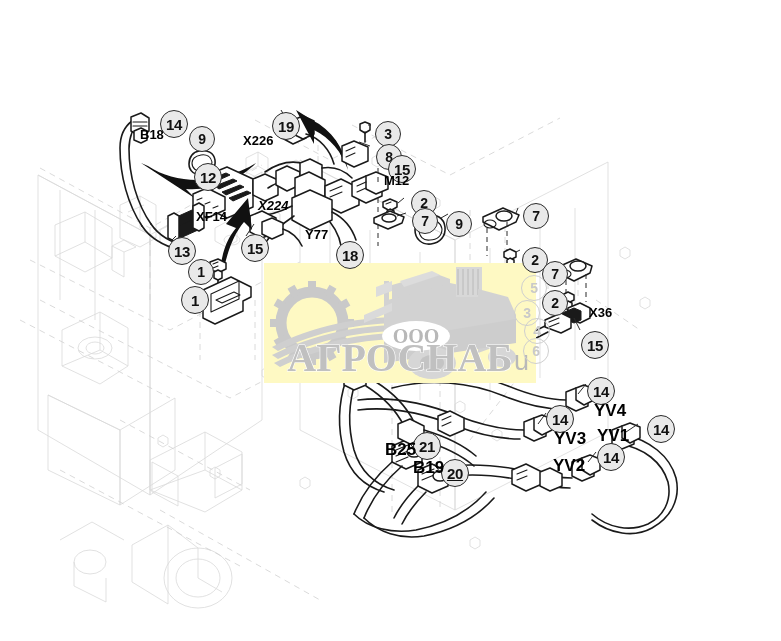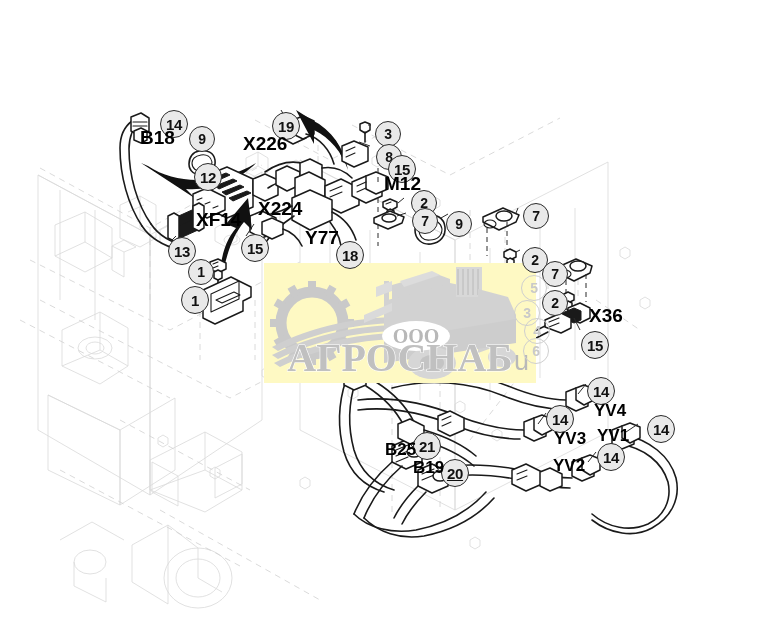--- a/index.html
+++ b/index.html
@@ -33,21 +33,21 @@
   }
 
   
   .lbl{
     position:absolute;
     color:#000;
     font-weight:700;
     white-space:nowrap;
     line-height:1;
   }
-  .lbl.xl{font-size:19px;}
+  .lbl.xl{font-size:13px;}
   .lbl.lg{font-size:17px;}
 
   
   #wm{
     position:absolute;
     left:264px;top:263px;width:272px;height:120px;
     background:#fef9c3;
     pointer-events:none;
   }
   #wm svg{display:block;}
@@ -508,21 +508,21 @@
       <div class="bub m" style="left: 597px; top: 443px;">14</div>
       <div class="bub m" style="left: 413px; top: 432px;">21</div>
       <div class="bub m" style="left: 441px; top: 459px; text-decoration: underline;">20</div>
     </div>
 
   <div id="labels">
       <div class="lbl xl" style="left: 140px; top: 128px;">B18</div>
       <div class="lbl xl" style="left: 243px; top: 134px;">X226</div>
       <div class="lbl xl" style="left: 384px; top: 174px;">M12</div>
       <div class="lbl xl" style="left: 196px; top: 210px;">XF14</div>
-      <div class="lbl xl" style="left: 258px; top: 199px;">X224</div>
+      <div class="lbl xl" style="left: 258px; top: 199px; font-style: italic;">X224</div>
       <div class="lbl xl" style="left: 305px; top: 228px;">Y77</div>
       <div class="lbl xl" style="left: 589px; top: 306px;">X36</div>
       <div class="lbl lg" style="left: 594px; top: 402px;">YV4</div>
       <div class="lbl lg" style="left: 554px; top: 430px;">YV3</div>
       <div class="lbl lg" style="left: 597px; top: 427px;">YV1</div>
       <div class="lbl lg" style="left: 553px; top: 457px;">YV2</div>
       <div class="lbl lg" style="left: 385px; top: 441px;">B25</div>
       <div class="lbl lg" style="left: 413px; top: 459px;">B19</div>
     </div>
 

